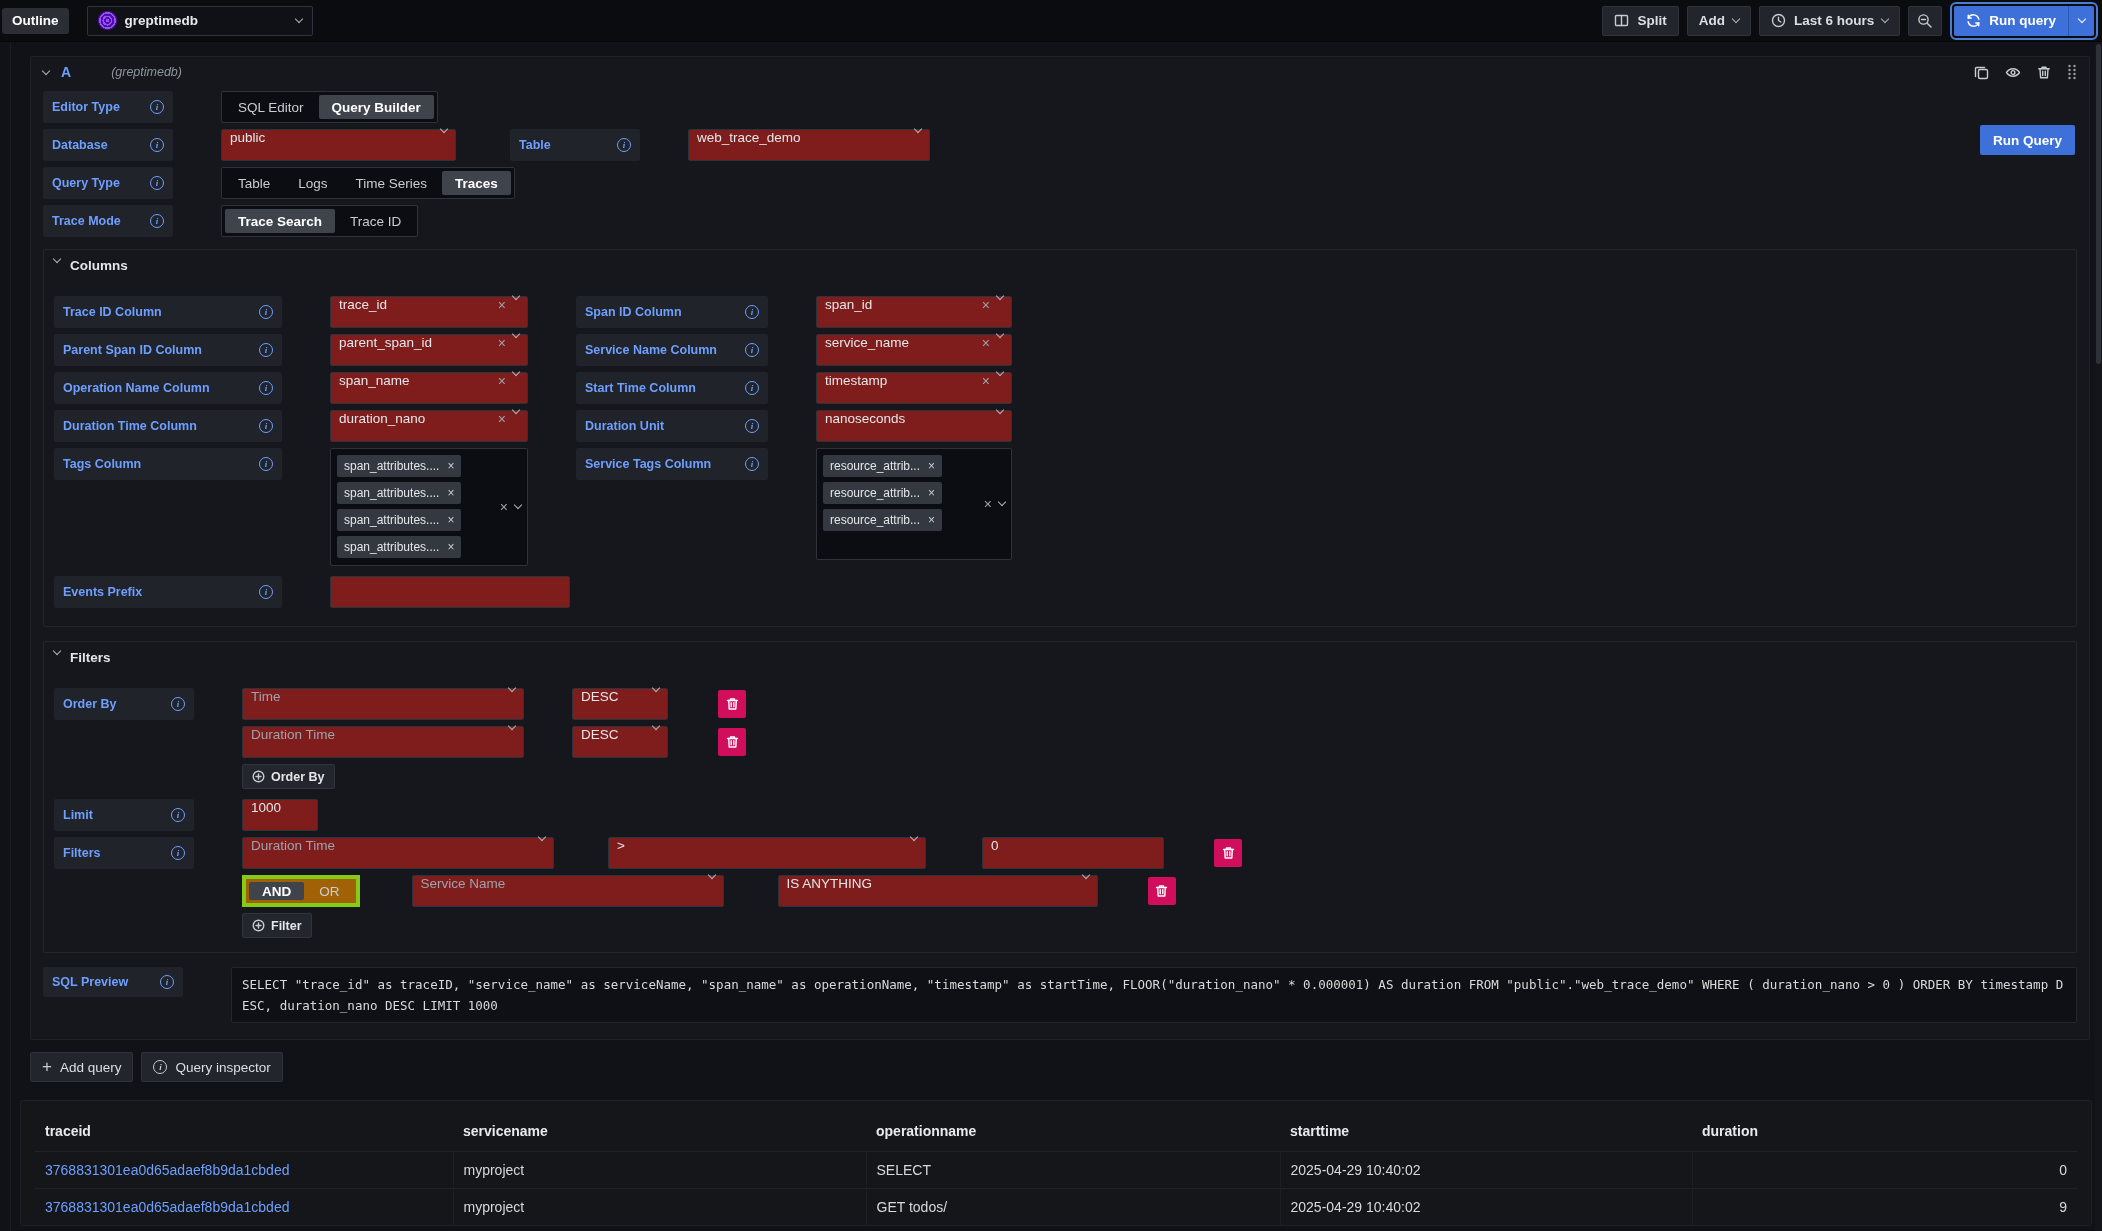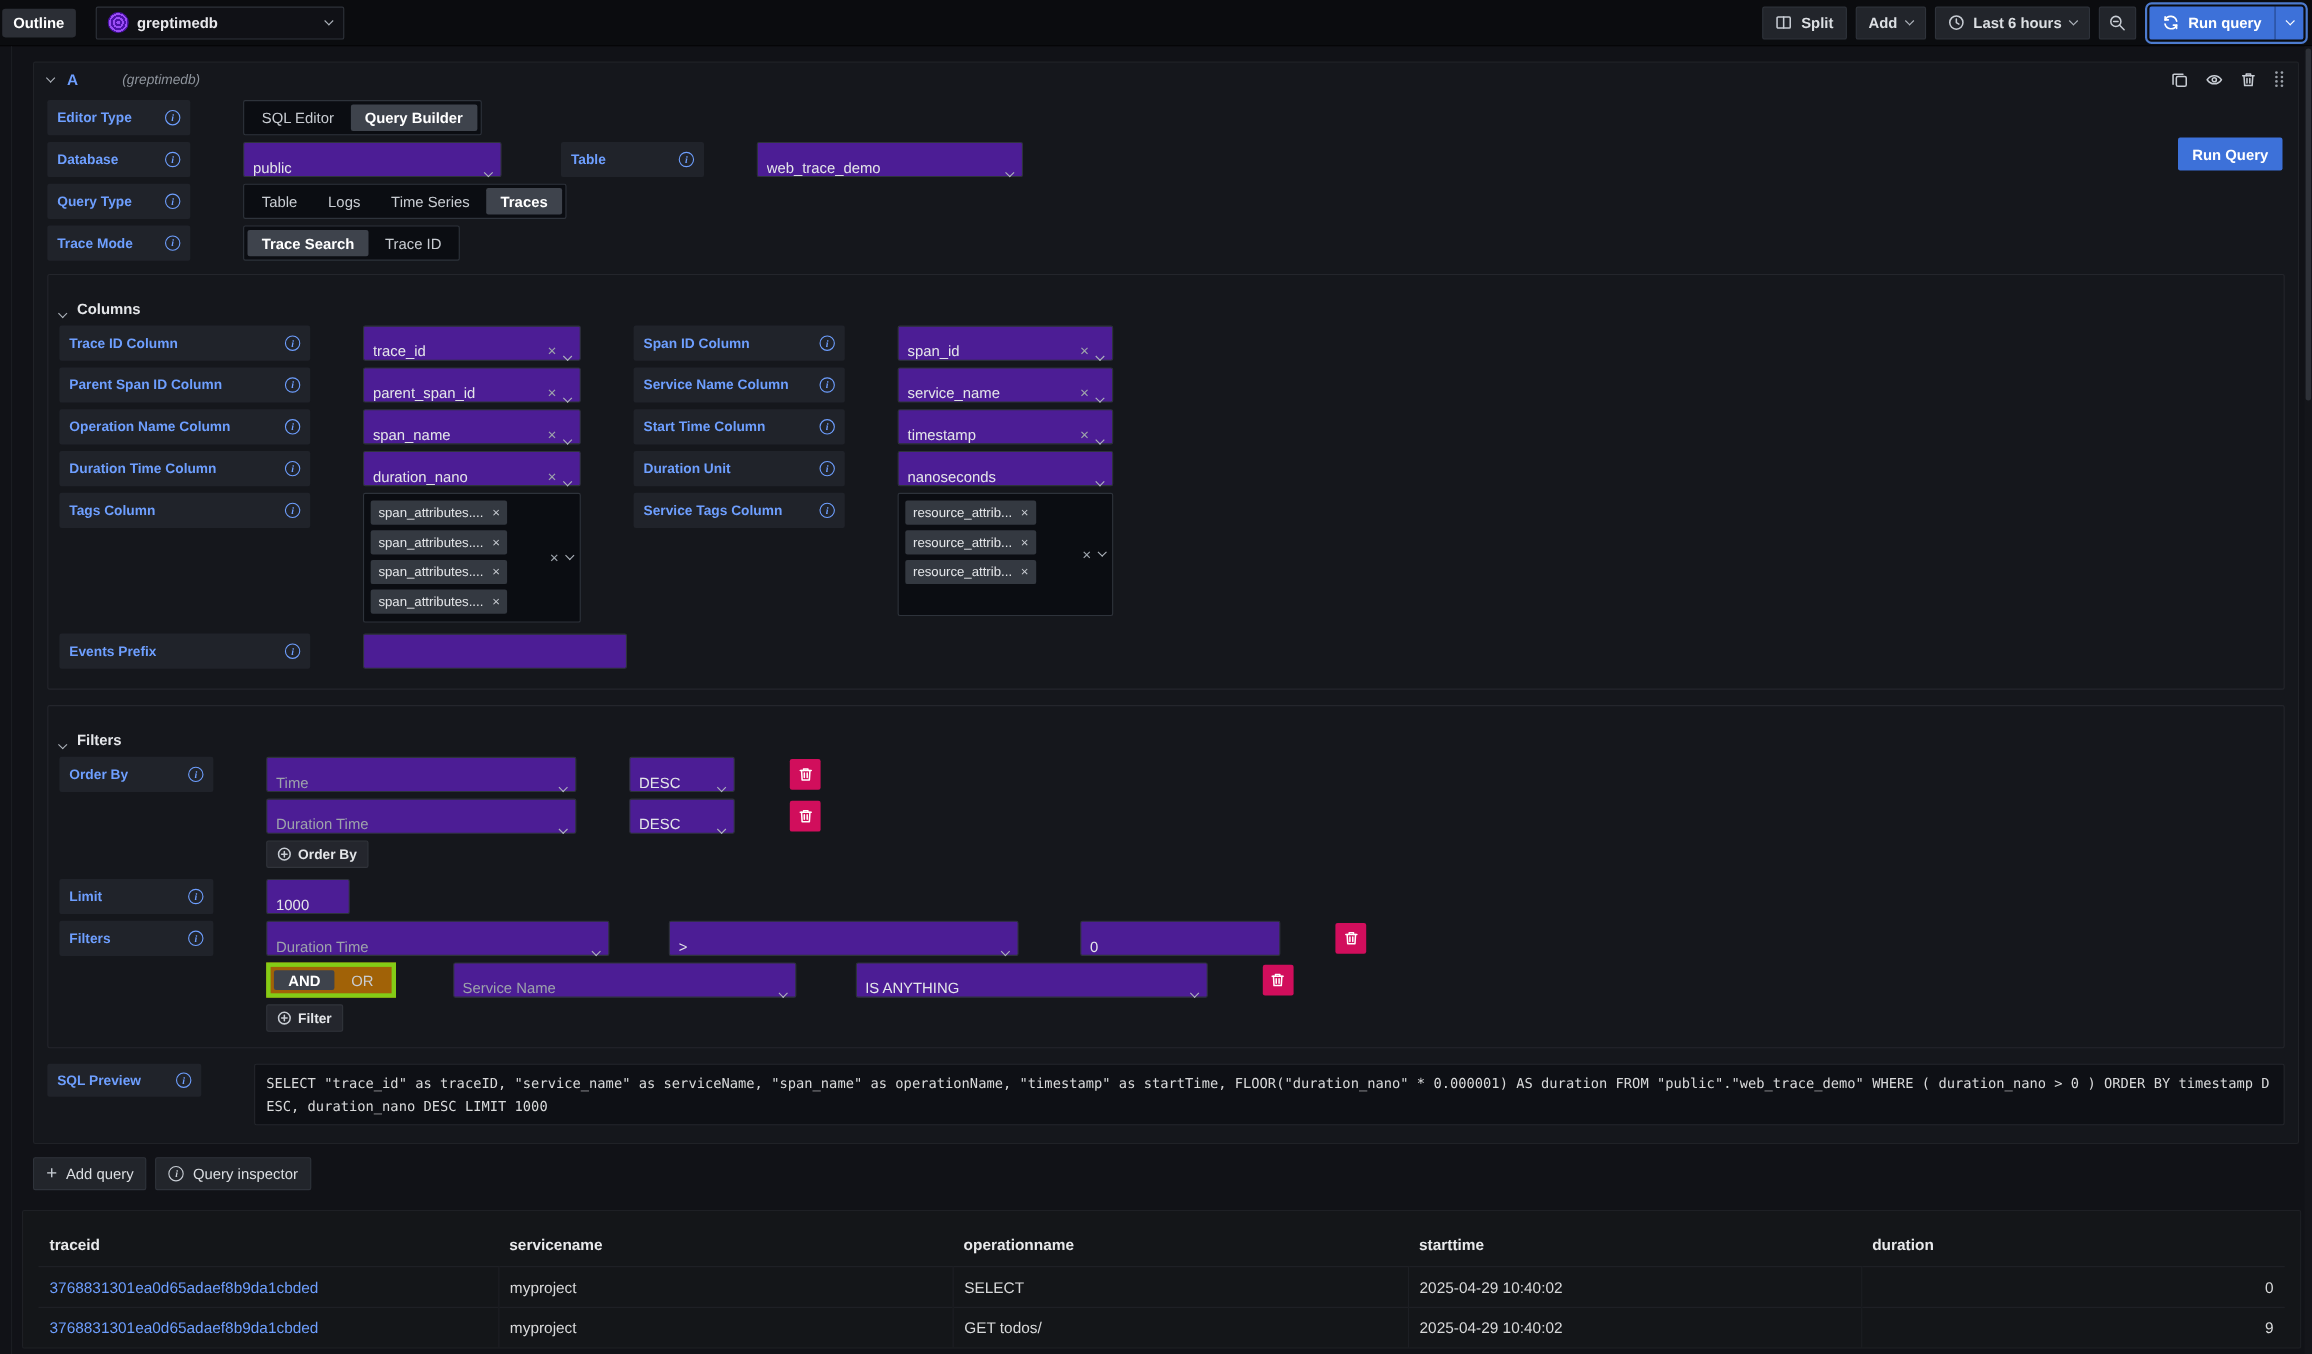--- a/index.html
+++ b/index.html
@@ -48,36 +48,36 @@
   .frow.top { align-items:flex-start; }
   .lbl { height:32px; background:#20232a; border-radius:2px; color:#6e9fff; font-weight:bold; font-size:12.5px;
          display:flex; align-items:center; padding:0 9px; flex:none; }
   .lbl .spacer { flex:1; }
   .info { width:14px; height:14px; border:1.5px solid #6e9fff; border-radius:50%; color:#6e9fff;
           font-size:9px; font-weight:bold; display:flex; align-items:center; justify-content:center;
           font-family:"Liberation Serif", serif; font-style:italic; flex:none; }
   .info.gray { border-color:#c7ccd3; color:#c7ccd3; }
   .w130 { width:130px; } .w190 { width:228px; } .w192 { width:192px; margin-left:8px; } .w140 { width:140px; }
 
-  .select, .inputbox { height:32px; background:#4c1d95; border:1px solid #2e333b; border-radius:2px;
-          display:flex; align-items:flex-end; padding:0 8px; margin-left:8px; color:#e4e6e9; font-size:13.5px; }
+  .select, .inputbox { height:32px; background:#7f1d1d; border:1px solid #2e333b; border-radius:2px;
+          display:flex; align-items:flex-start; padding:0 8px; margin-left:8px; color:#e4e6e9; font-size:13.5px; }
   .select .val { flex:1; white-space:nowrap; overflow:hidden; }
   .select .val.ph { color:#9da3ab; }
   .clear-x { color:#9da3ab; font-size:14px; margin:0 7px 0 6px; }
   .seg-group { height:32px; background:#0b0d12; border:1px solid #2e333b; border-radius:2px; margin-left:8px;
                display:flex; align-items:center; padding:3px; gap:2px; }
   .seg { height:100%; display:flex; align-items:center; padding:0 13px; border-radius:2px; color:#c9cdd3;
          font-size:13.5px; white-space:nowrap; }
   .seg.active { background:#3e434c; color:#fff; font-weight:bold; }
 
   .run-query-btn { position:absolute; top:38px; right:14px; height:30px; padding:0 13px; background:#3d71d9;
                    border:none; border-radius:2px; color:#fff; font-weight:bold; font-size:13.5px; }
 
   .section { border:1px solid #24262c; border-radius:2px; margin:12px 0 14px 0; padding:8px 10px 12px 10px; }
-  .sec-head { display:flex; align-items:flex-end; gap:10px; height:30px; margin-bottom:8px; }
+  .sec-head { display:flex; align-items:flex-start; gap:10px; height:30px; margin-bottom:8px; }
   .sec-title { font-weight:bold; font-size:13.5px; color:#e4e6e9; }
 
   .multisel { margin-left:8px; background:#0b0d12; border:1px solid #2e333b; border-radius:2px;
               padding:6px; display:flex; align-items:stretch; }
   .chips { display:flex; flex-direction:column; gap:5px; flex:1; }
   .chip { background:#343941; border-radius:2px; height:22px; padding:0 7px; font-size:12px; color:#e4e6e9;
           display:flex; align-items:center; gap:8px; width:max-content; }
   .chip .x { color:#c9cdd3; font-size:12px; }
   .ms-ctl { display:flex; align-items:center; align-self:center; }
 

